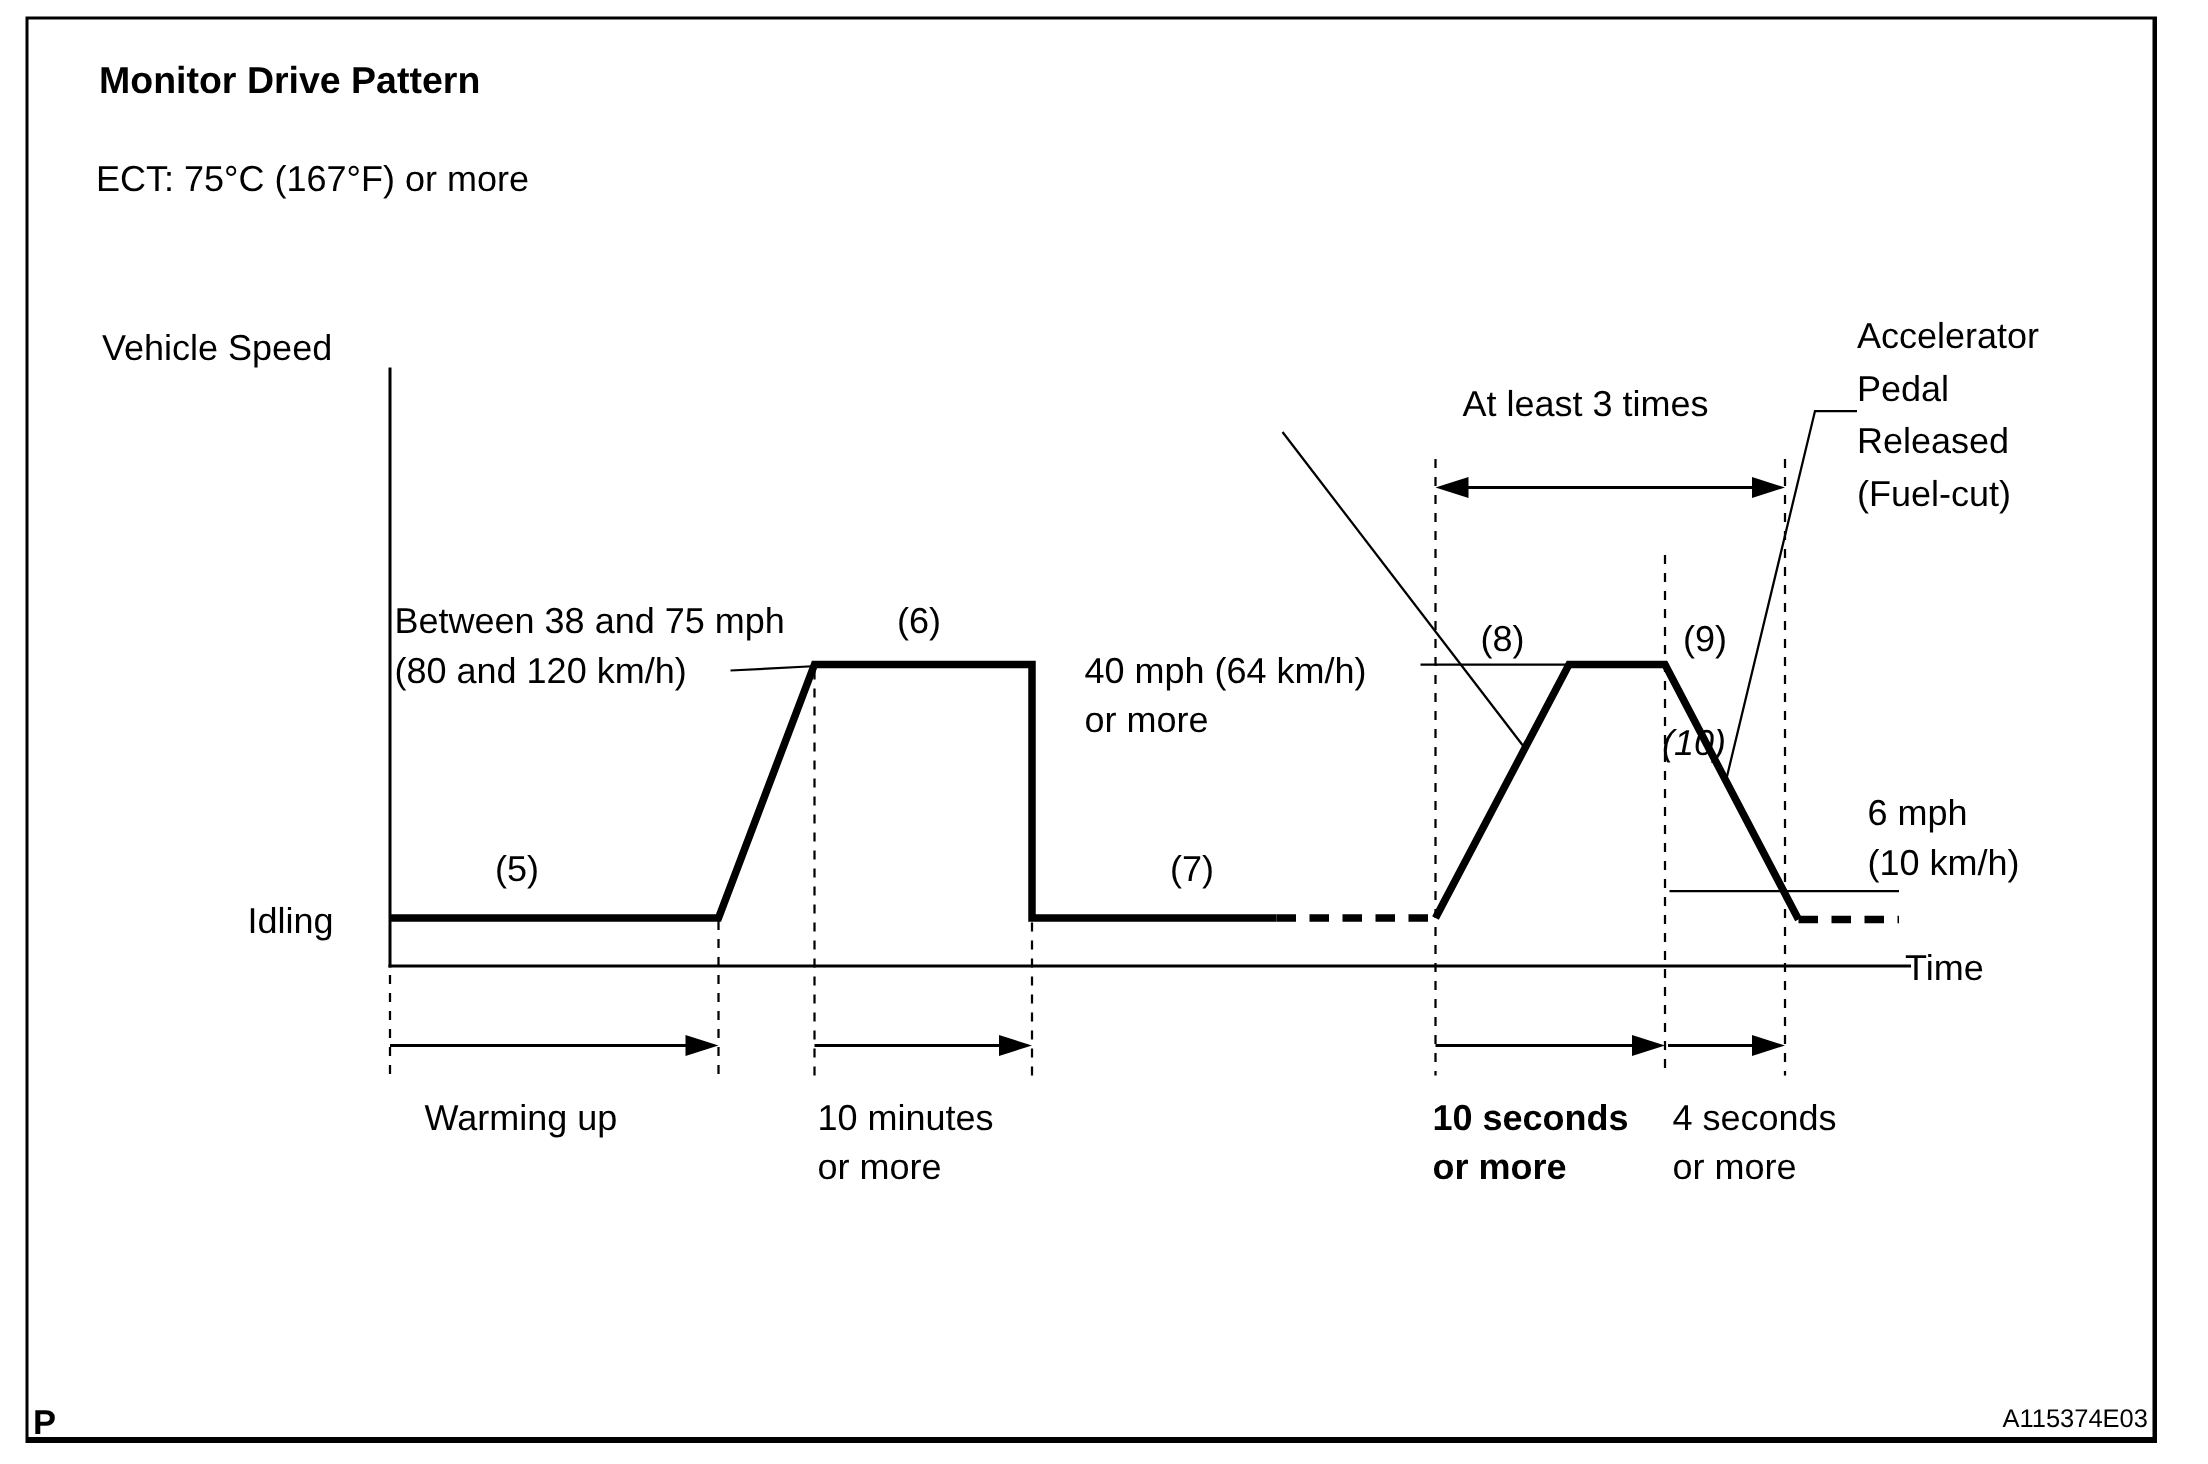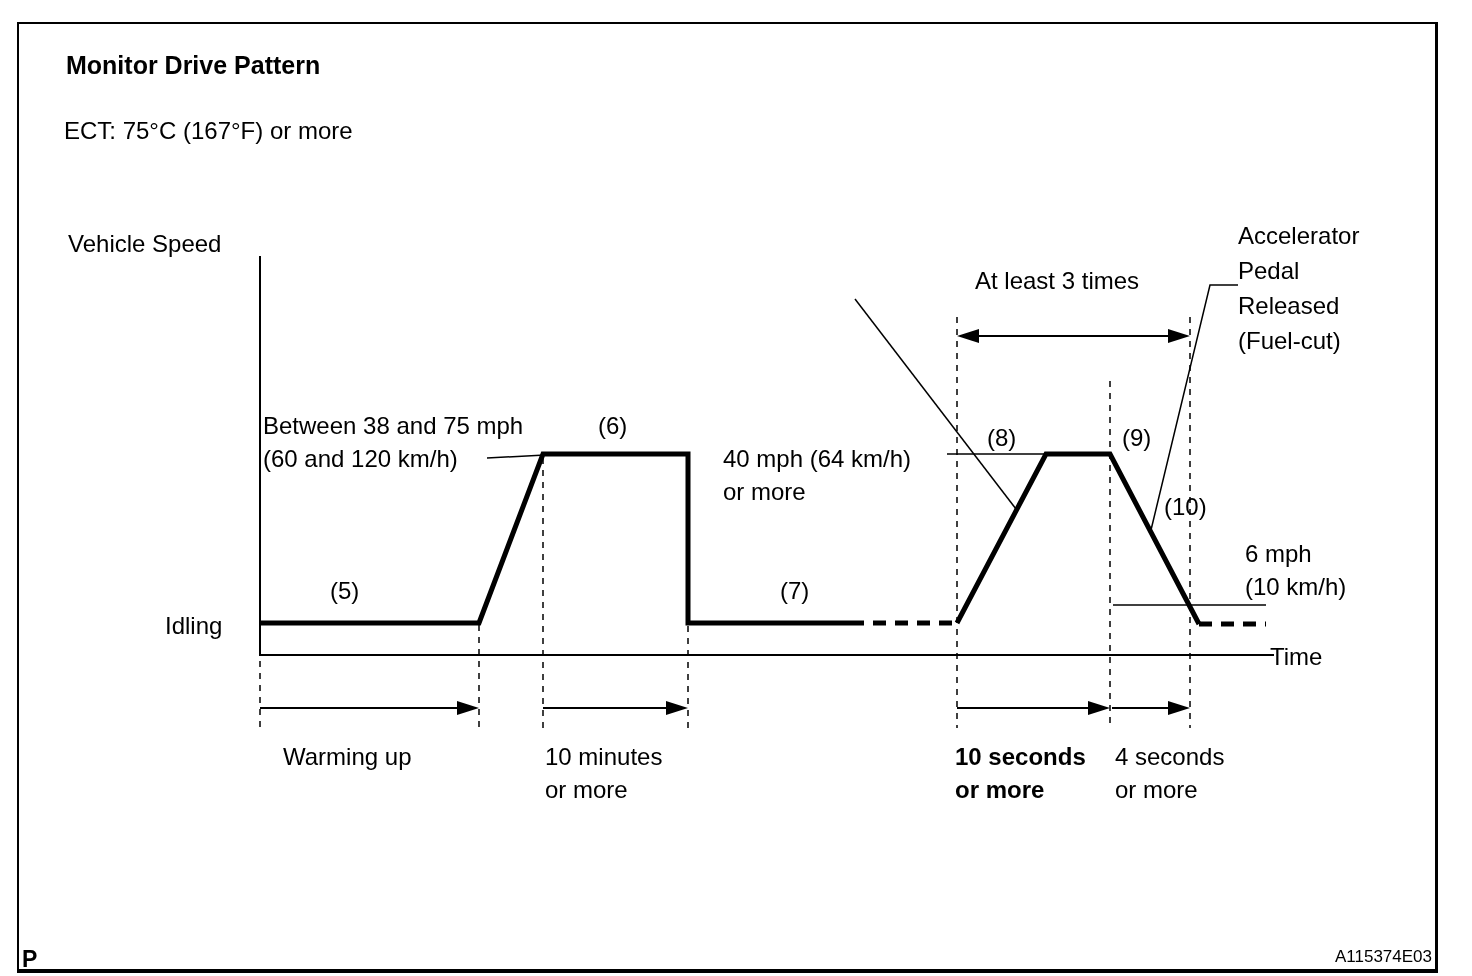--- a/index.html
+++ b/index.html
@@ -4,21 +4,20 @@
 <style>
   html, body { margin: 0; padding: 0; background: #fff; }
   .page {
     position: relative;
     width: 1472px;
     height: 964px;
     background: #ffffff;
     font-family: "Liberation Sans", "DejaVu Sans", sans-serif;
     color: #000;
     overflow: hidden;
-    margin-top: 11px;
   }
   .frame {
     position: absolute;
     left: 17px; top: 11px;
     width: 1421px; height: 951px;
     box-sizing: border-box;
     border: 2px solid #000;
     border-right-width: 3px;
     border-bottom-width: 4px;
   }
@@ -94,25 +93,25 @@
 
   <div class="lbl" style="left:68px; top:216px;">Vehicle Speed</div>
   <div class="lbl" style="left:165px; top:598px;">Idling</div>
   <div class="lbl" style="left:1270px; top:629px;text-align:center;">Time</div>
 
   <div class="lbl" style="left:330px; top:563px;">(5)</div>
   <div class="lbl" style="left:598px; top:398px;">(6)</div>
   <div class="lbl" style="left:780px; top:563px;">(7)</div>
   <div class="lbl" style="left:987px; top:410px;">(8)</div>
   <div class="lbl" style="left:1122px; top:410px;">(9)</div>
-  <div class="lbl" style="left:1164px; top:479px;">(10)</div>
+  <div class="lbl" style="left:1108px; top:479px;font-style:italic;">(10)</div>
 
   <div class="lbl" style="left:263px; top:398px;">
     <span class="ln">Between 38 and  75 mph</span>
-    <span class="ln">(60 and 120 km/h)</span>
+    <span class="ln">(80 and 120 km/h)</span>
   </div>
 
 
   <div class="lbl" style="left:723px; top:431px;">
     <span class="ln">40 mph (64 km/h)</span>
     <span class="ln">or more</span>
   </div>
 
   <div class="lbl" style="left:975px; top:253px;">At least 3 times</div>
 

